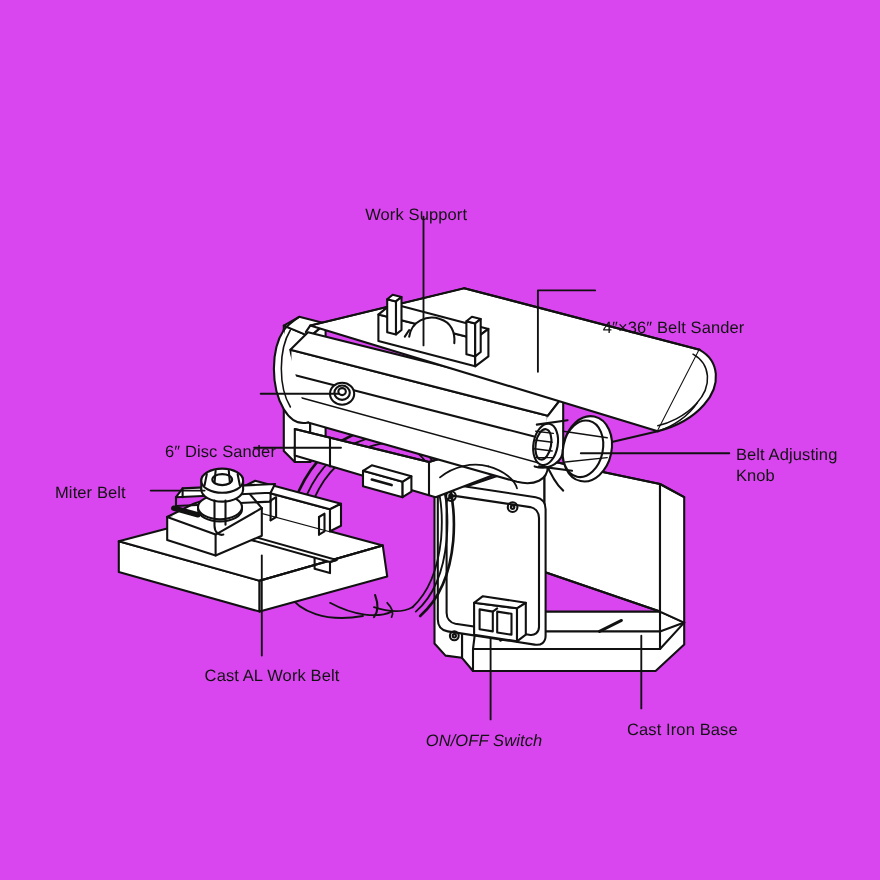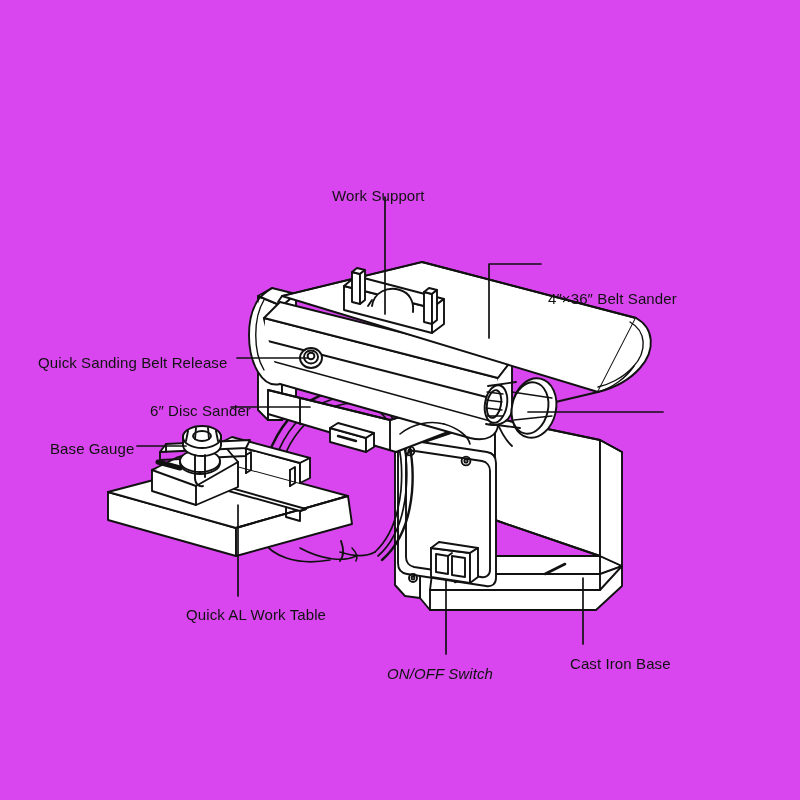--- a/index.html
+++ b/index.html
@@ -280,26 +280,27 @@
         <path d="M583,644 L583,578"></path>
       </g>
 
     </g>
   </svg>
 
   <div class="callout-label" style="left:332px; top:186px;">Work Support</div>
 
   <div class="callout-label" style="left:548px; top:258px;margin-top:31px;">4″×36″ Belt Sander</div>
 
-  <div class="callout-label" style="left:38px; top:353px;">Quick Sanding Belt Release</div>
 
   <div class="callout-label" style="left:114px; top:401px;margin-left:36px;">6″ Disc Sander</div>
 
-  <div class="callout-label" style="left:50px; top:439px;">Base Gauge</div>
-
-
-  <div class="callout-label" style="left:186px; top:605px;">Quick AL Work Table</div>
+  <div class="callout-label" style="left:50px; top:439px;">Miter Belt</div>
+
+  <div class="callout-label two-line" style="left:669px; top:404px;">Belt Adjusting
+Knob</div>
+
+  <div class="callout-label" style="left:186px; top:605px;">Cast AL Work Belt</div>
 
   <div class="callout-label" style="left:387px; top:664px;font-style:italic;">ON/OFF Switch</div>
 
   <div class="callout-label" style="left:570px; top:654px;text-align:right;">Cast Iron Base</div>
 
 </div>
 
 </body></html>

